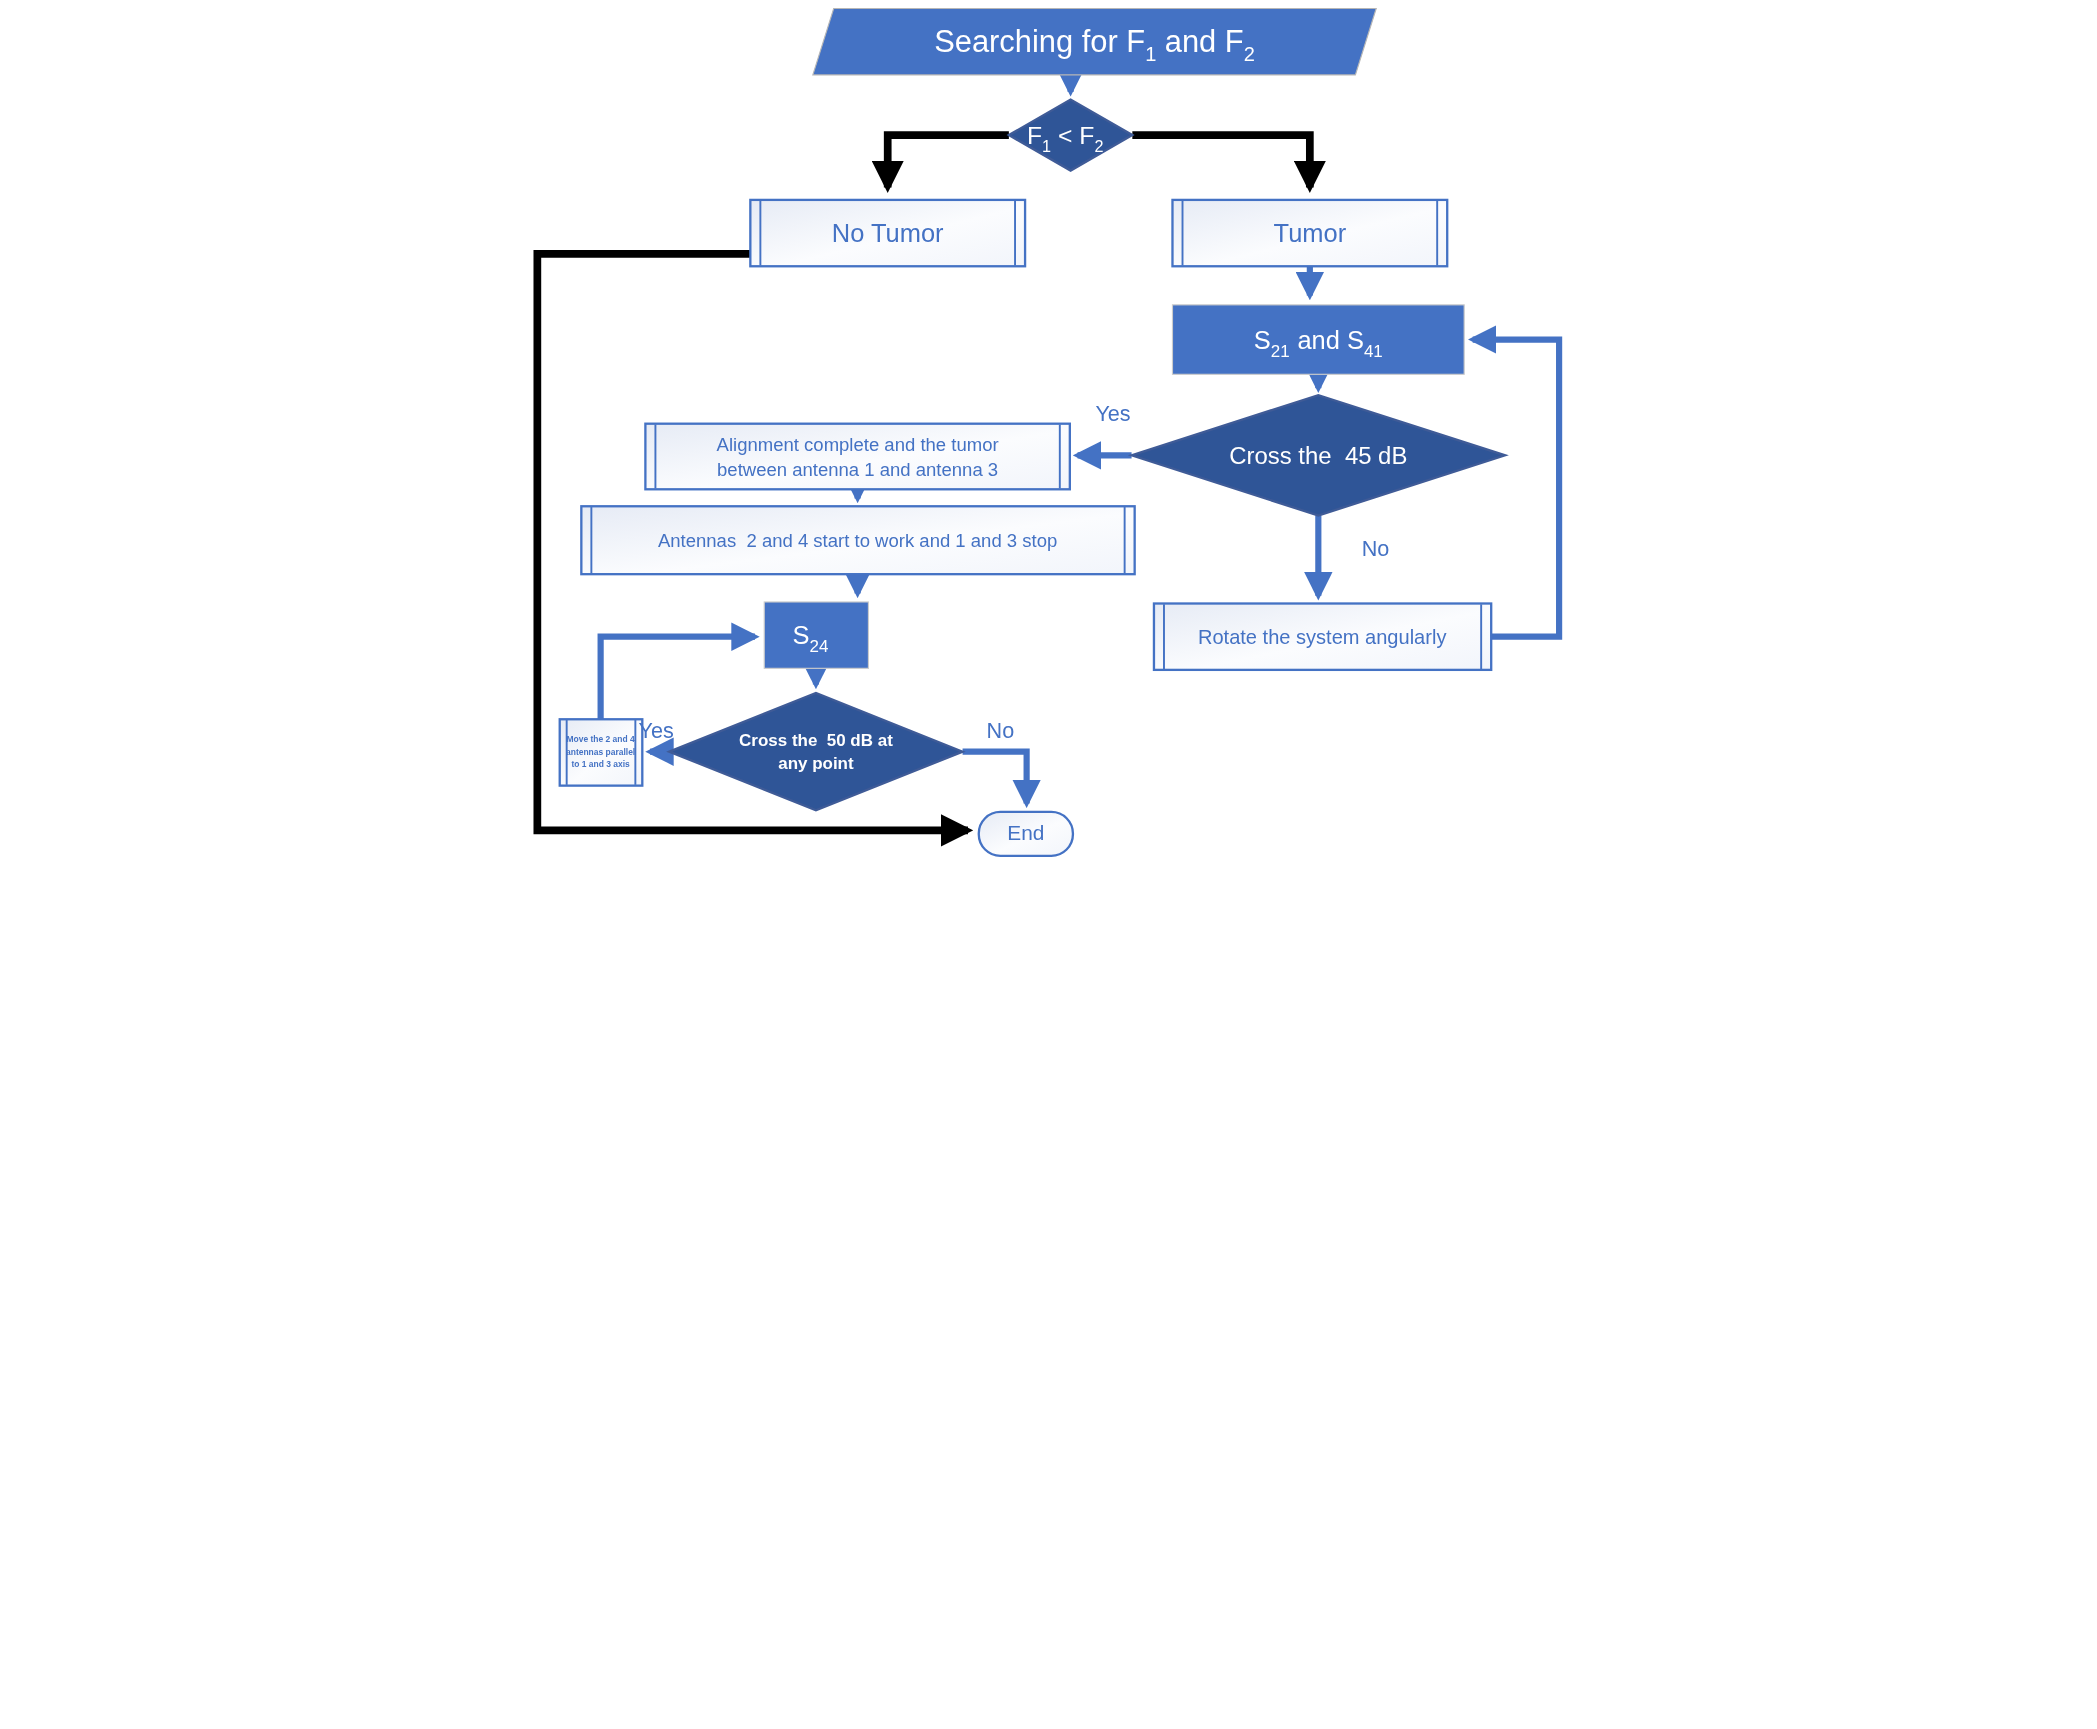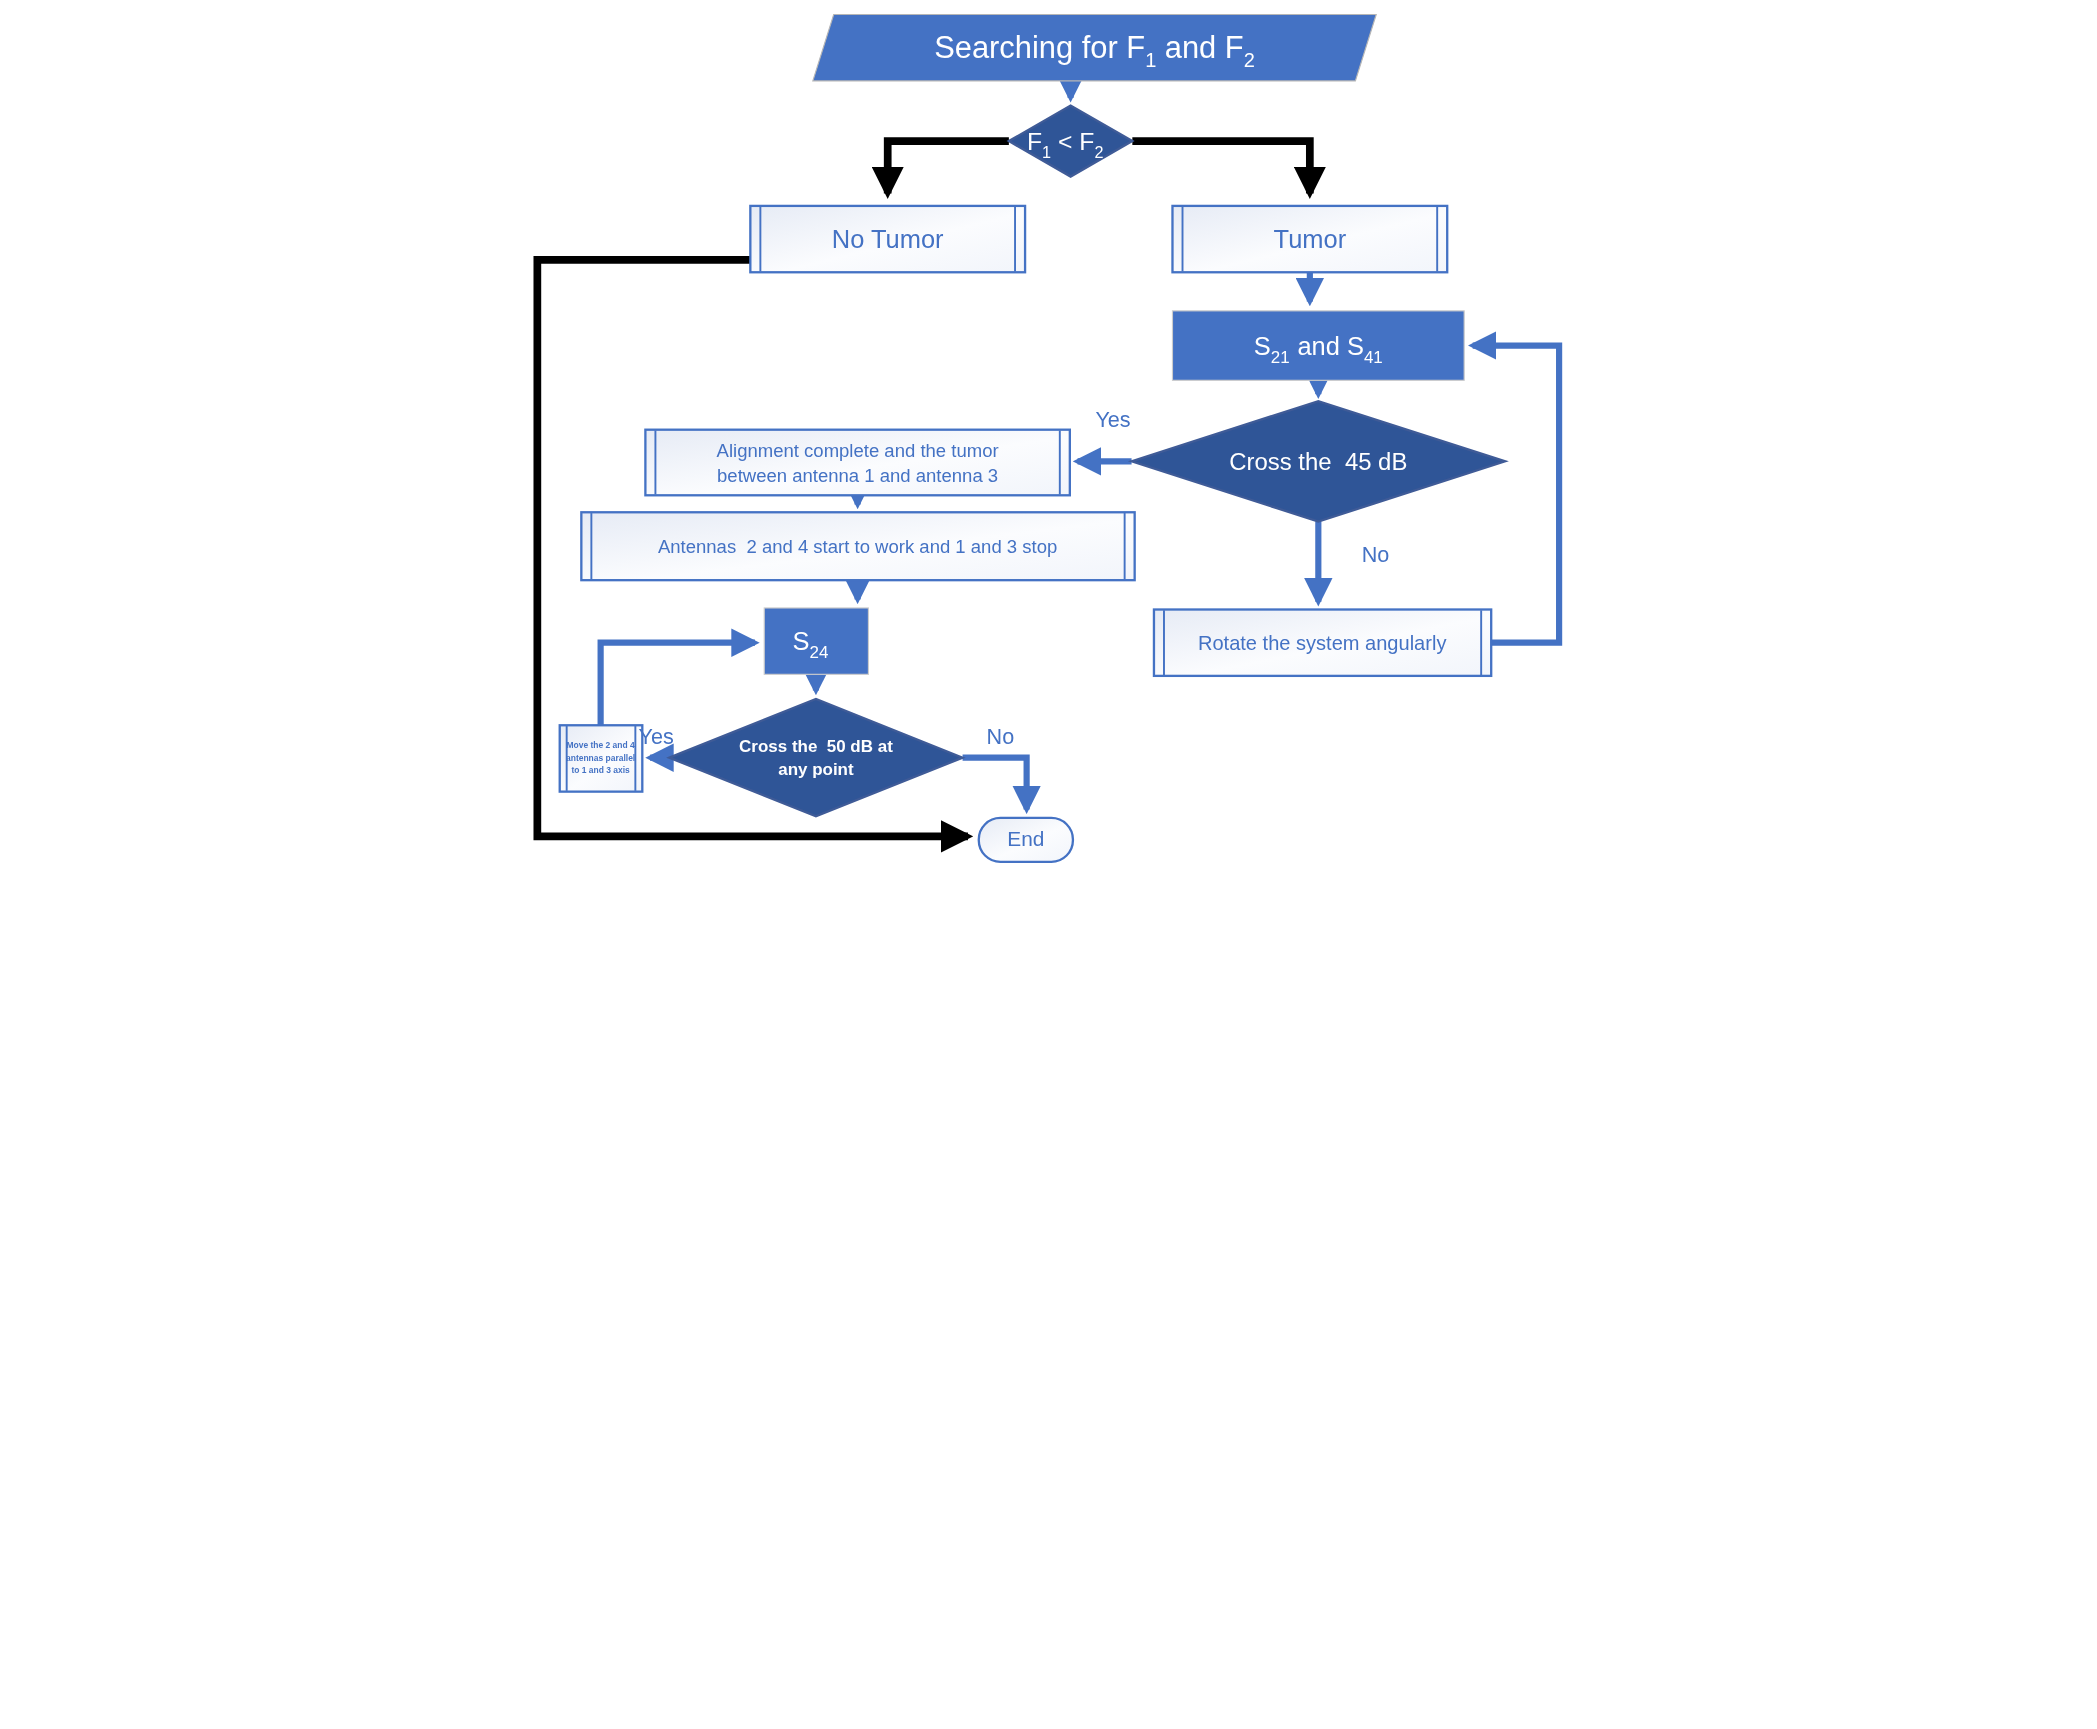--- a/index.html
+++ b/index.html
@@ -1,17 +1,17 @@
 <!DOCTYPE html>
 <html style="font-size:12.4px"><head>
 <meta charset="utf-8">
 <style>
   html,body{margin:0;padding:0;background:#ffffff;}
   body{font-family:"Liberation Sans",sans-serif;}
-  .stage{width:1048px;height:865px;position:relative;margin:8px auto;background:#fff;}
+  .stage{width:1048px;height:865px;position:relative;margin:2px auto;background:#fff;}
   svg{display:block;}
   
   .para{fill:#4472C4;stroke:#b6b6b6;stroke-width:1.5;}
   .solidbox{fill:#4472C4;stroke:#cccccc;stroke-width:1.5;}
   .diamond{fill:#2F5597;stroke:#3F5B97;stroke-width:3;}
   .lightbox{fill:url(#gradLight);stroke:#4472C4;stroke-width:3;}
   .innerline{stroke:#4472C4;stroke-width:2.5;}
   .endpill{fill:url(#gradLight);stroke:#4472C4;stroke-width:3;}
   .edge-blue{stroke:#4472C4;stroke-width:8;fill:none;}
   .edge-black{stroke:#000000;stroke-width:10;fill:none;}

